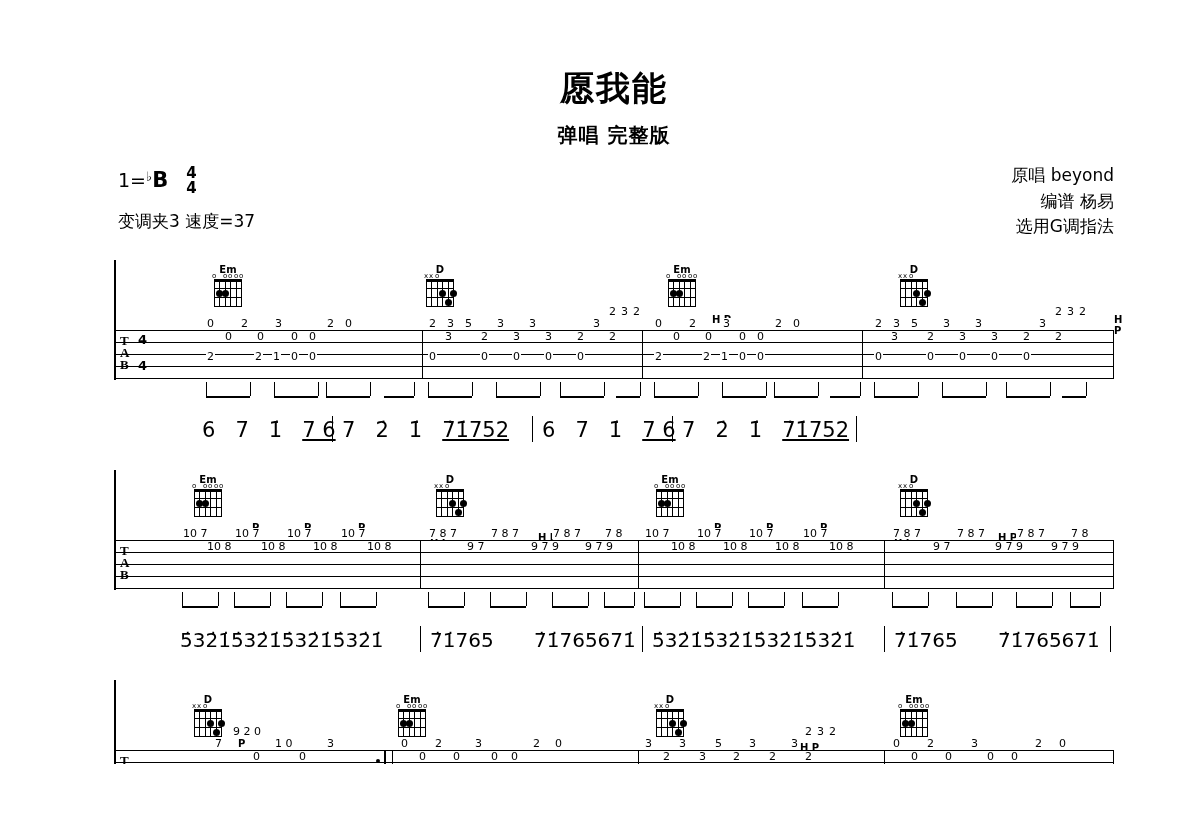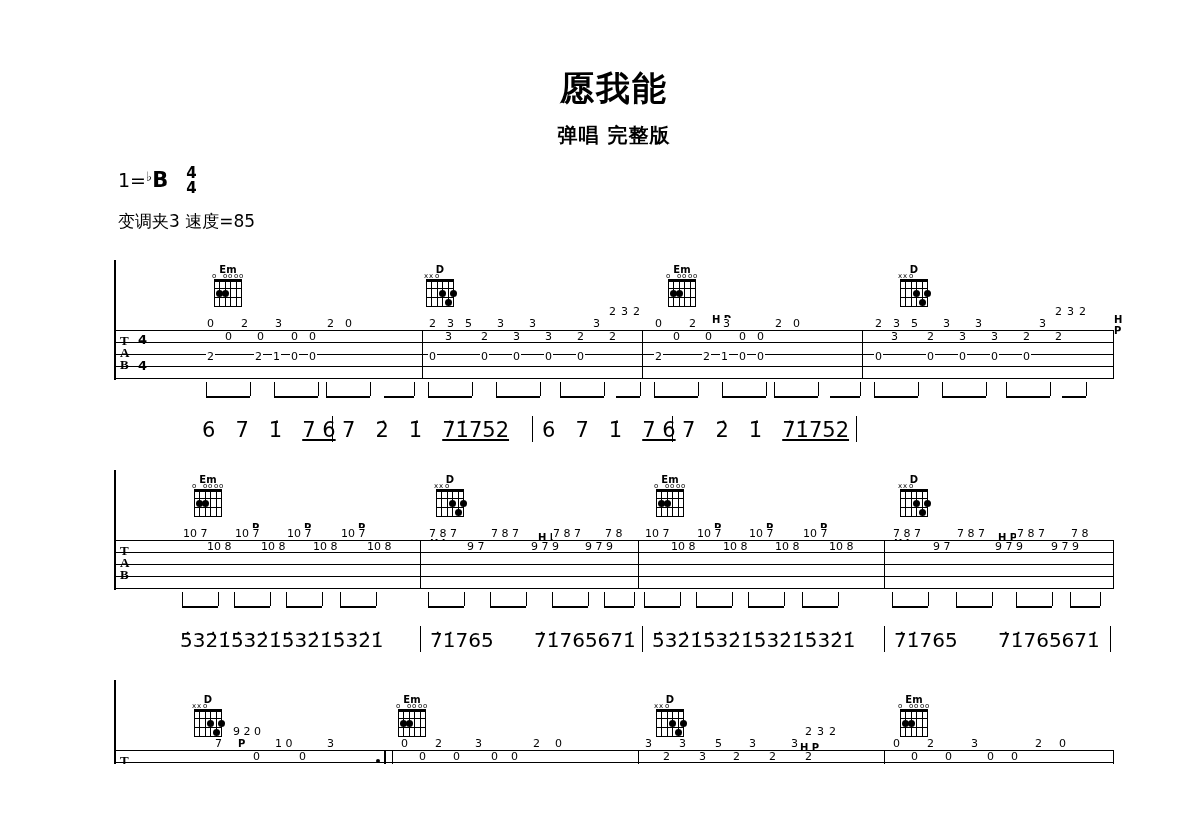--- a/index.html
+++ b/index.html
@@ -73,22 +73,27 @@
   <div class="title">愿我能</div>
   <div class="subtitle">弹唱 完整版</div>
 
   <div class="keyblock">
     <span>1=</span><span class="flat">♭</span><span class="keyname">B</span>
     <span class="frac">
       <span>4</span>
       <span>4</span>
     </span>
   </div>
-  <div class="capo">变调夹3  速度=85</div>
-
+  <div class="capo">变调夹3  速度=37</div>
+
+  <div class="credits">
+    <div>原唱  beyond</div>
+    <div>编谱     杨易</div>
+    <div>选用G调指法</div>
+  </div>
 
   <div class="system sys1">
     <div class="leftbar"></div>
 
     <div class="chord" style="left:94px;top:10px;">
       <div class="cname">Em</div>
       <div class="grid">
         <div class="h nut"></div>
         <div class="h" style="top:8px;"></div>
           <div class="h" style="top:17px;"></div>

